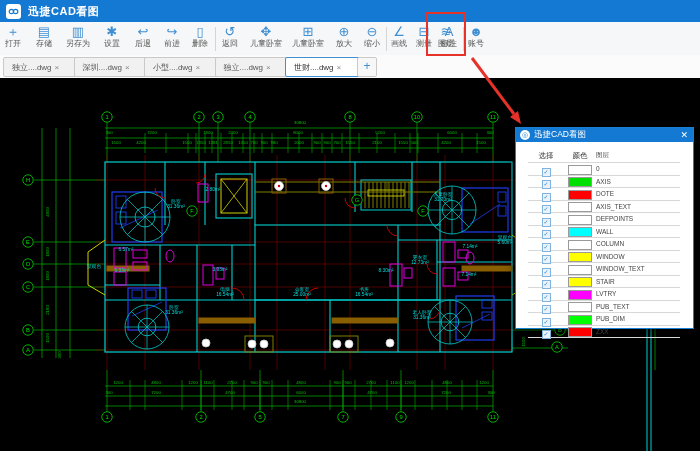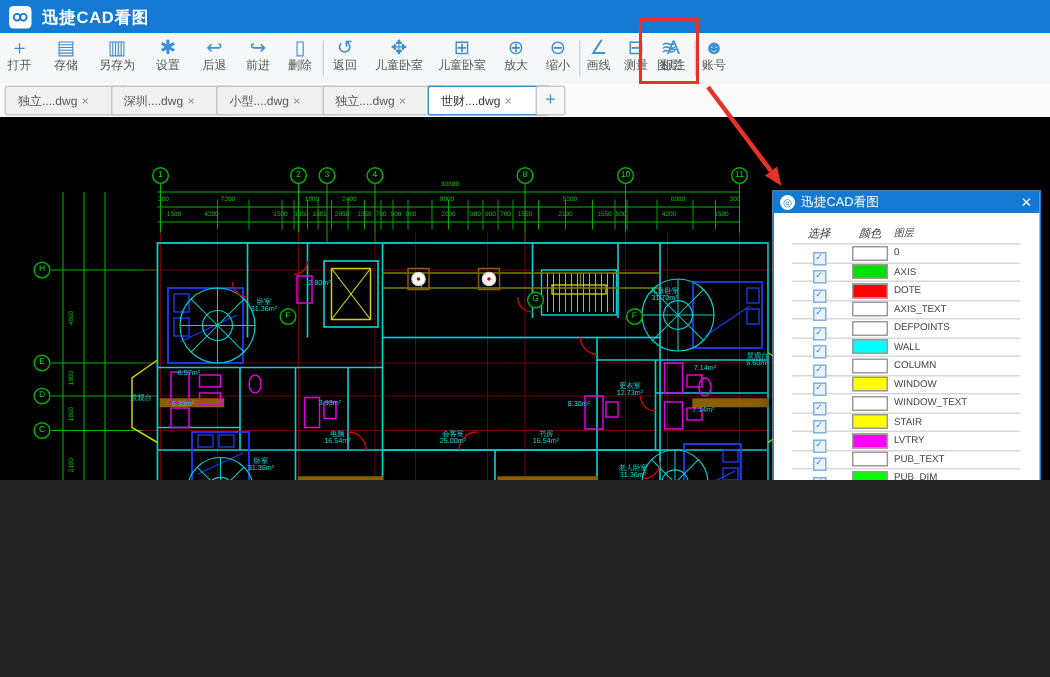--- a/index.html
+++ b/index.html
@@ -1,16 +1,16 @@
 <!DOCTYPE html>
 <html style="--c-title: #1379d2; --c-accent: #3f8fd2; --c-annot: #e63228; --c-canvas: #000000; --c-dim: #00c000;"><head>
 <meta charset="utf-8">
 <style>
   html,body{margin:0;padding:0;background:#222;}
-  #app{position:relative;width:700px;height:320px;overflow:hidden;background:#000;
+  #app{position:relative;width:700px;height:451px;overflow:hidden;background:#000;
        font-family:"Liberation Sans","DejaVu Sans",sans-serif;}
   
   .titlebar{position:absolute;left:0;top:0;width:700px;height:22px;background:var(--c-title,#1379d2);
             display:flex;align-items:center;}
   .appicon{width:15px;height:15px;margin-left:6px;background:#fff;border-radius:3px;
            display:flex;align-items:center;justify-content:center;}
   .appicon svg{display:block}
   .apptitle{color:#fff;font-size:11px;font-weight:bold;margin-left:7px;letter-spacing:.5px;}
   
   .toolbar{position:absolute;left:0;top:22px;width:700px;height:33px;background:#f6f7f8;
@@ -42,21 +42,21 @@
   
   .panel{position:absolute;left:515px;top:127px;width:177px;height:200px;background:#fff;z-index:5;
          border:1px solid #1a7fd0;box-shadow:0 3px 10px rgba(0,0,0,.5);}
   .phead{height:14px;background:var(--c-title,#1379d2);display:flex;align-items:center;}
   .picon{width:10px;height:10px;background:#fff;border-radius:50%;margin-left:4px;
          display:flex;align-items:center;justify-content:center;font-size:7px;color:var(--c-title,#1379d2);}
   .ptitle{color:#fff;font-size:8.5px;margin-left:4px;flex:1;}
   .pclose{color:#fff;font-size:9px;font-weight:bold;margin-right:5px;cursor:default;}
   .pbody{padding:7px 0 0 12px;}
   .lhead,.lrow{display:flex;align-items:center;height:11.5px;width:152px;}
-  .lhead{height:13px;font-size:7.5px;color:#333;font-style:italic;}
+  .lhead{height:13px;font-size:7.5px;color:#333;}
   .lrow{border-top:1px solid #d8d8d8;}
   .lrow:last-child{border-bottom:1px solid #d8d8d8;}
   .cc1{width:36px;text-align:center;}
   .cc2{width:32px;text-align:center;}
   .cc3{flex:1;text-align:left;font-size:6.5px;color:#444;}
   .chk{display:inline-block;width:7px;height:7px;border:1px solid #7fb2dd;background:#eaf3fb;
        color:#2f86cf;font-size:6px;line-height:7px;text-align:center;}
   .sw{display:inline-block;width:22px;height:8px;border:1px solid #9a9a9a;vertical-align:middle;}
   
   .annot{position:absolute;left:0;top:0;z-index:8;pointer-events:none;}

